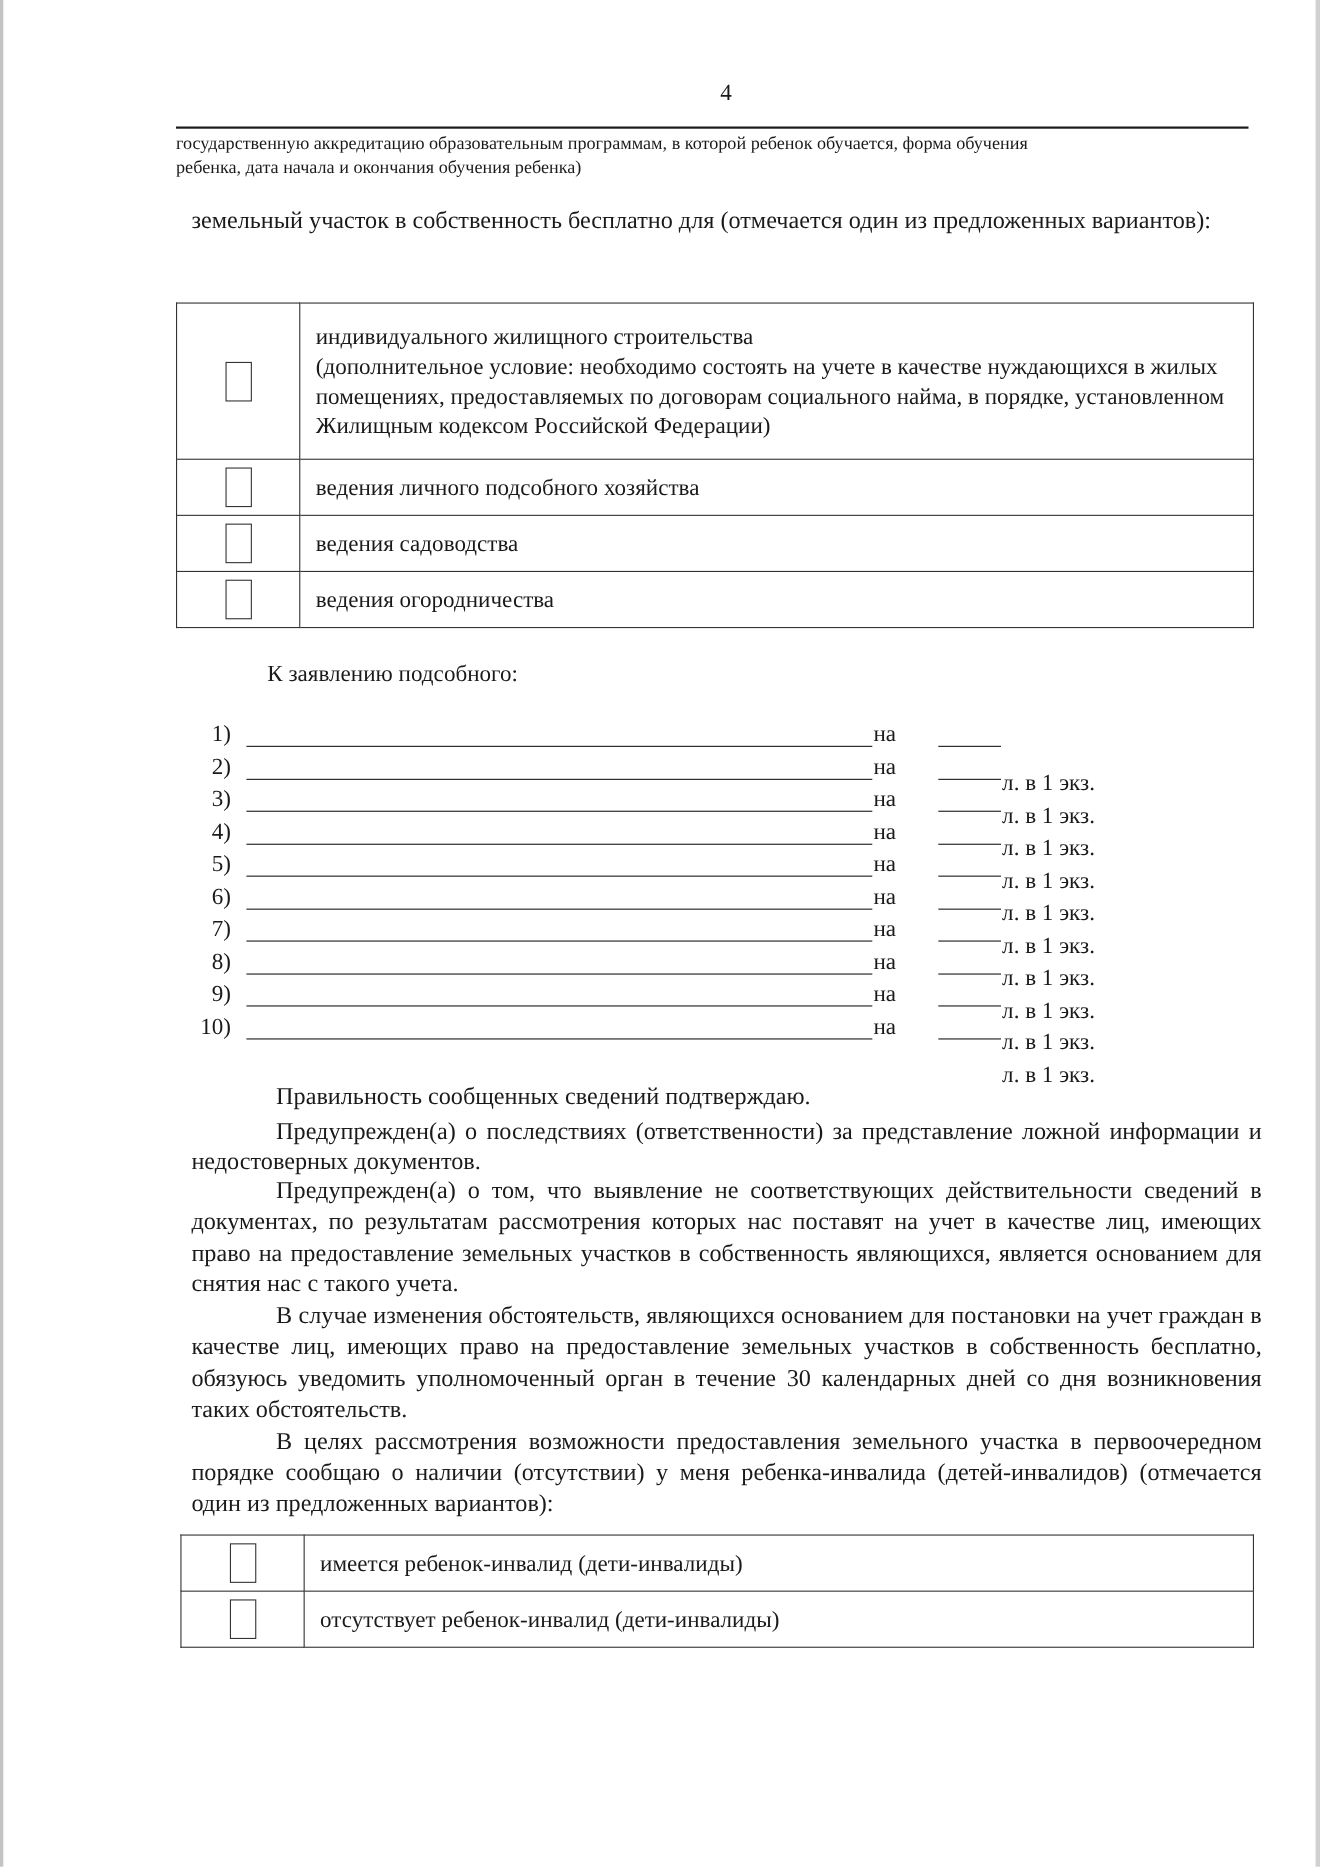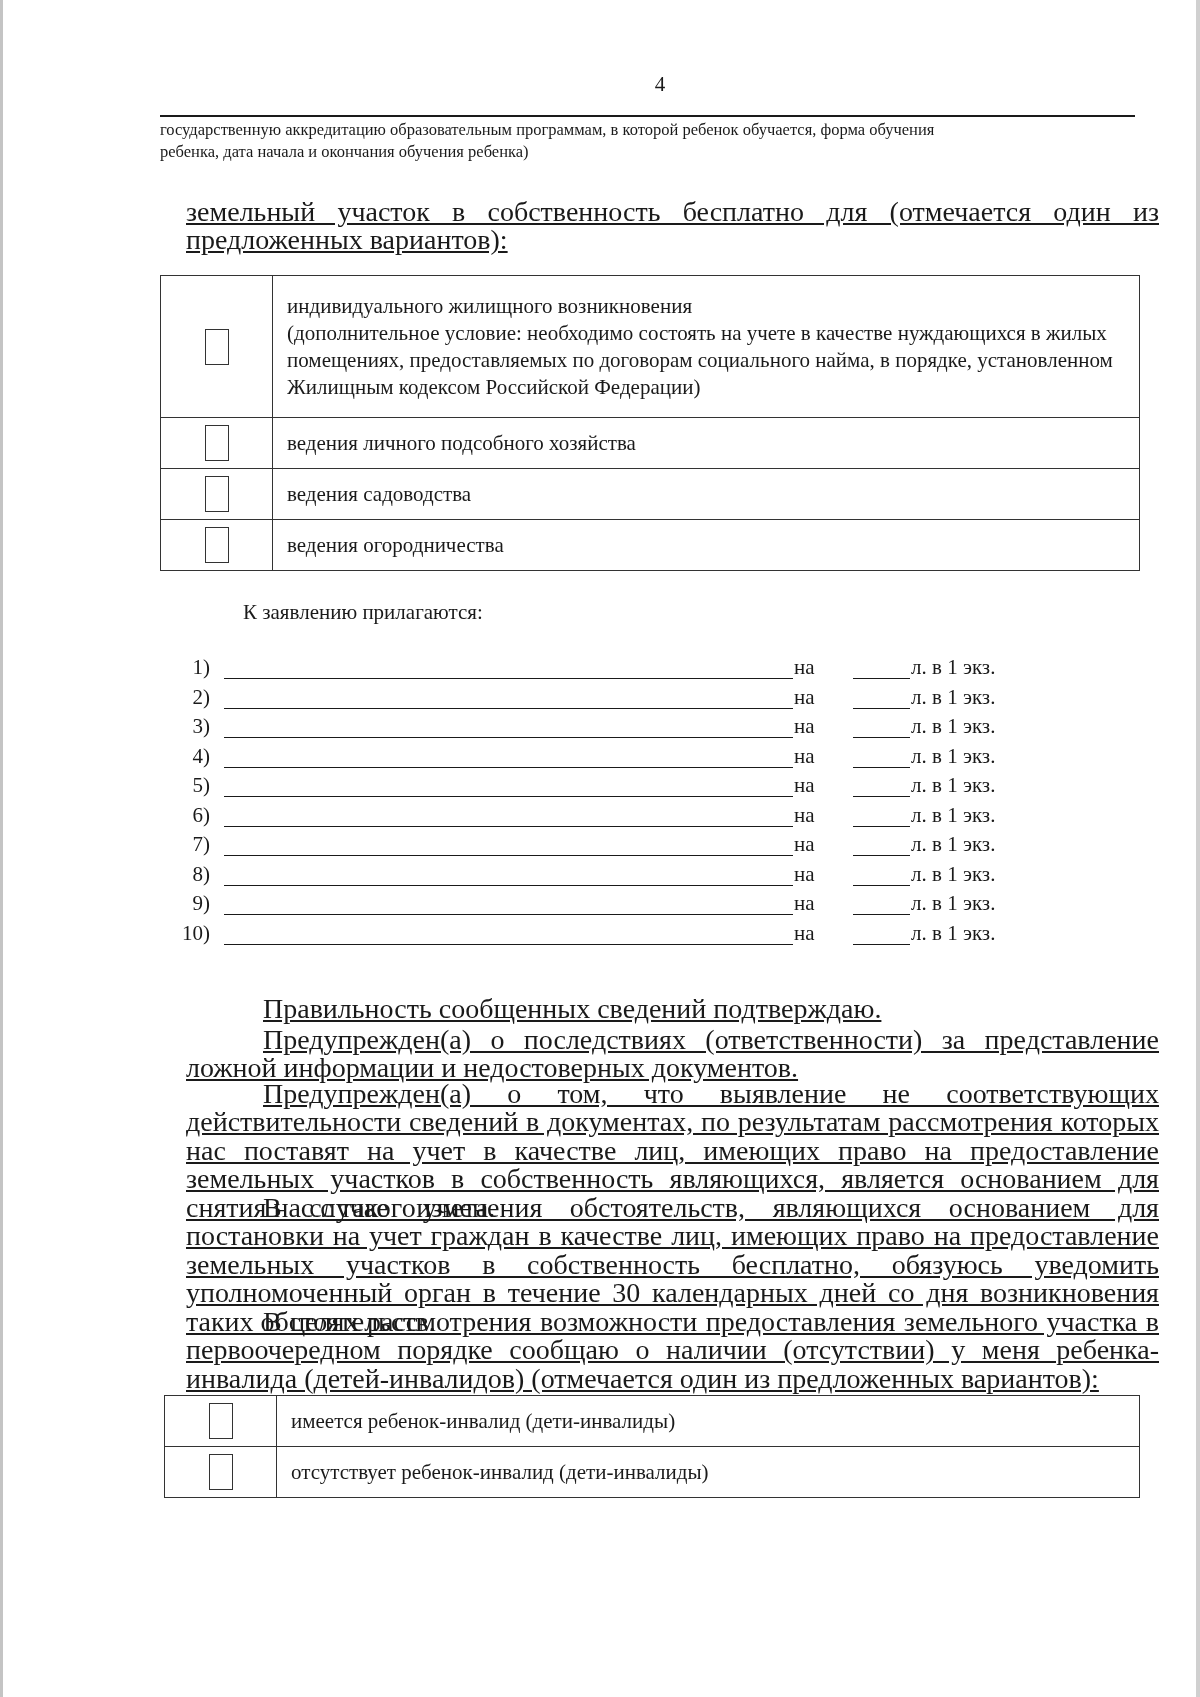--- a/index.html
+++ b/index.html
@@ -13,23 +13,22 @@
 
   .page-number { position: absolute; left: 640px; top: 72px; width: 40px; text-align: center; font-size: 21px; }
   .header-rule { position: absolute; left: 160px; top: 115px; width: 975px; height: 0; border-top: 2px solid #1a1a1a; }
   .header-note {
     position: absolute; left: 160px; top: 119px; width: 975px;
     text-align: left; font-size: 16.5px; line-height: 22px;
   }
 
   .para {
     position: absolute; left: 170px; width: 973px;
-    font-size: 28px; line-height: 28.4px; text-align: justify; text-align-last: left;
-    margin: 16px;
-    text-decoration: underline;
+    font-size: 22px; line-height: 28.4px; text-align: justify; text-align-last: left;
+    margin: 4px;
   }
   .para.indent { text-indent: 77px; }
 
   table.opts {
     position: absolute; border-collapse: collapse;
     font-size: 21px; line-height: 27px;
   }
   table.opts td { border: 1.5px solid #333; padding: 0; vertical-align: middle; }
   table.opts td.cb-cell { text-align: center; }
   table.opts td.txt-cell { padding: 3px 14px; text-align: left; }
@@ -38,21 +37,21 @@
     border: 1.5px solid #333; box-sizing: border-box; vertical-align: middle;
   }
 
   .attach-title { position: absolute; left: 243px; top: 600px; font-size: 21px; margin: 0; }
   .attach-list { position: absolute; left: 170px; top: 653px; width: 860px; }
   .attach-row { position: relative; height: 29.5px; font-size: 21px; line-height: 29.5px; }
   .attach-row .num { position: absolute; left: 0; width: 40px; text-align: right; }
   .attach-row .line { position: absolute; left: 54px; width: 569px; top: 25px; border-top: 1.5px solid #1a1a1a; }
   .attach-row .na { position: absolute; left: 624px; }
   .attach-row .blank { position: absolute; left: 683px; width: 57px; top: 25px; border-top: 1.5px solid #1a1a1a; }
-  .attach-row .suffix { position: absolute; left: 741px; }
+  .attach-row .suffix { position: absolute; left: 741px; margin-top: 44px; }
 </style>
 </head>
 <body>
 
 <div class="edge-left"></div>
 <div class="edge-right"></div>
 
 <div class="page-number">4</div>
 <div class="header-rule"></div>
 <div class="header-note">
@@ -62,21 +61,21 @@
 
 <p class="para" style="top:182px;">земельный участок в собственность бесплатно для (отмечается один из предложенных вариантов):</p>
 
 <table class="opts" style="left:160px; top:275px; width:980px;">
   <tbody>
       <tr style="height:142px;">
     <td class="cb-cell" style="width:111px;">
       <span class="checkbox"></span>
     </td>
     <td class="txt-cell">
-      <div>индивидуального жилищного возникновения</div>
+      <div>индивидуального жилищного строительства</div>
       <div style="padding-right:4px;">(дополнительное условие: необходимо состоять на учете в качестве нуждающихся в жилых помещениях, предоставляемых по договорам социального найма, в порядке, установленном Жилищным кодексом Российской Федерации)</div>
     </td>
   </tr>
   <tr style="height:51px;padding-left:16px;">
     <td class="cb-cell">
       <span class="checkbox"></span>
     </td>
     <td class="txt-cell">ведения личного подсобного хозяйства</td>
   </tr>
   <tr style="height:51px;">
@@ -87,21 +86,21 @@
   </tr>
   <tr style="height:51px;">
     <td class="cb-cell">
       <span class="checkbox"></span>
     </td>
     <td class="txt-cell">ведения огородничества</td>
   </tr>
 </tbody>
   </table>
 
-<p class="attach-title">К заявлению прилагаются:</p>
+<p class="attach-title">К заявлению подсобного:</p>
 
 <div class="attach-list">
   <div class="attach-row">
     <span class="num">1)</span>
     <span class="line"></span>
     <span class="na">на</span>
     <span class="blank"></span>
     <span class="suffix">л. в 1 экз.</span>
   </div>
   <div class="attach-row">

